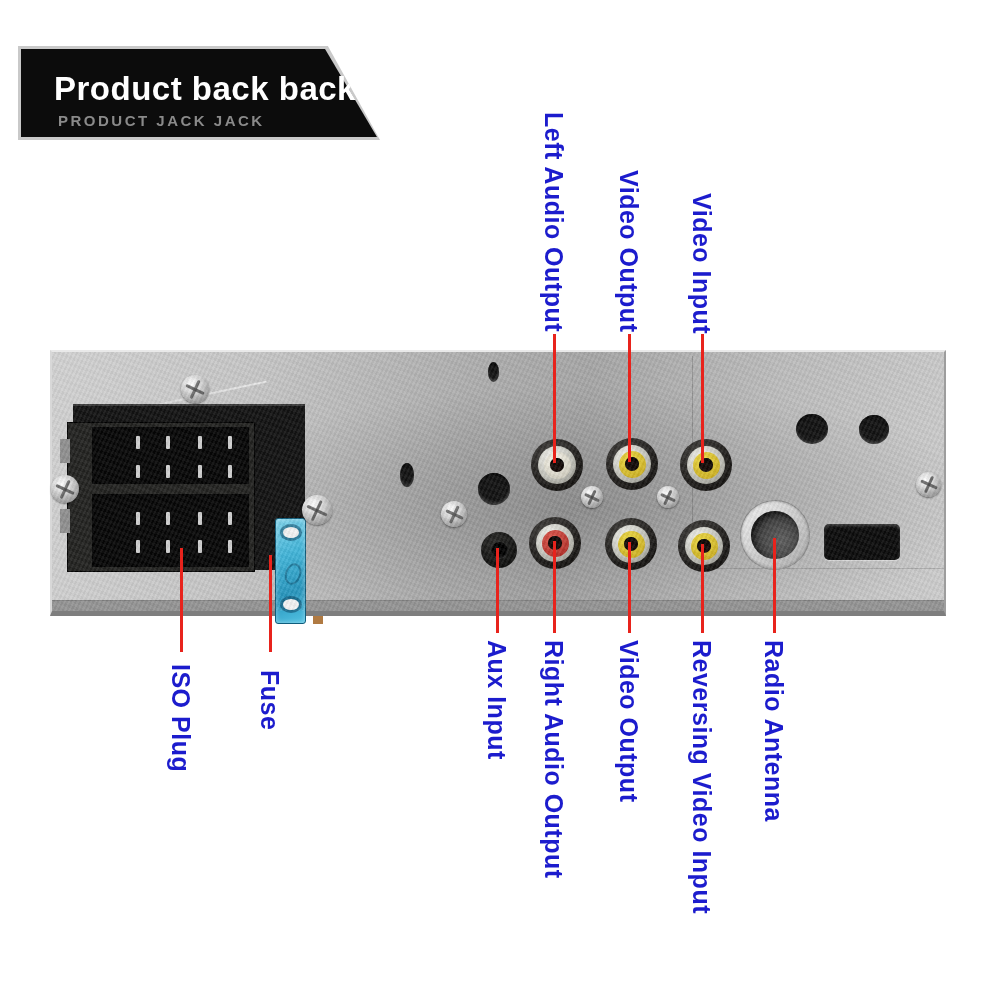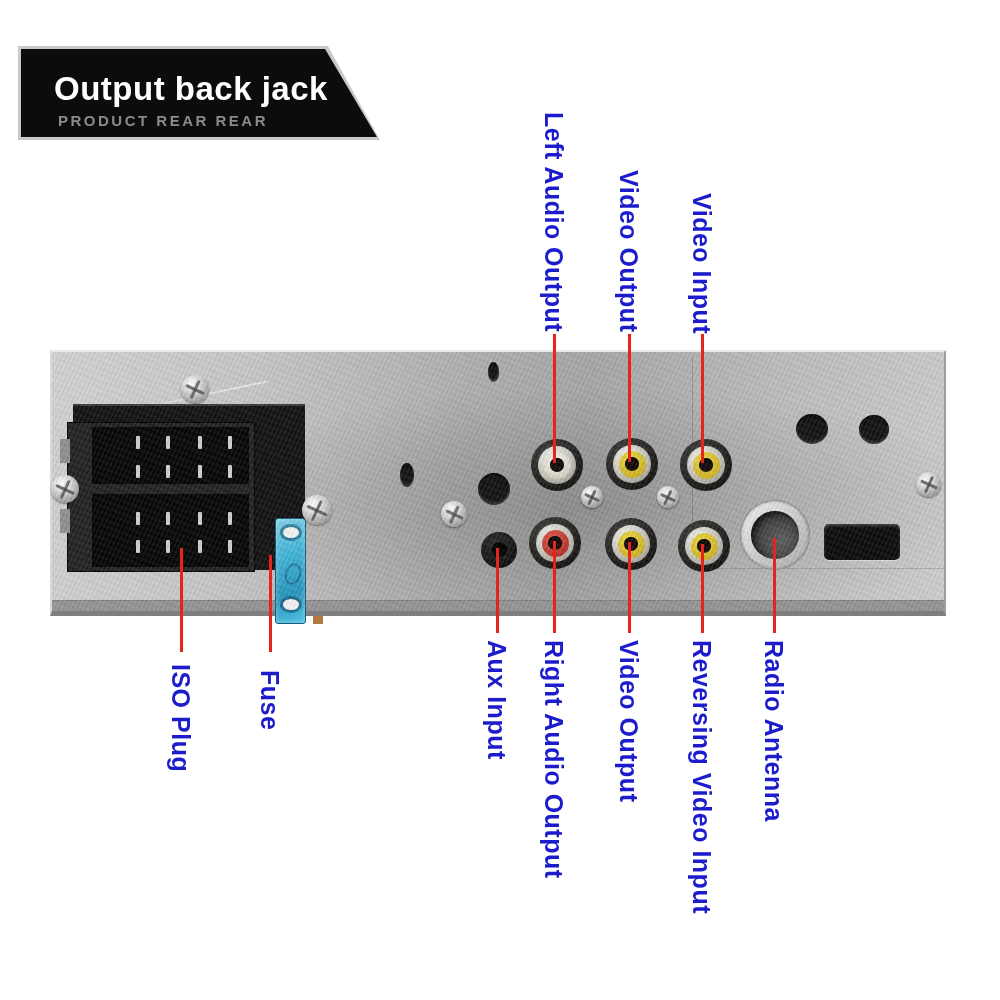--- a/index.html
+++ b/index.html
@@ -110,22 +110,22 @@
     font-size:25px;font-weight:bold;color:var(--blue);white-space:nowrap;
     width:30px;line-height:30px;text-align:left;z-index:6;letter-spacing:.5px;}
 </style>
 </head>
 <body>
 
 <div class="stage">
 
   <div class="badge-outer">
     <div class="badge-inner"></div>
-    <div class="badge-title">Output back jack</div>
-    <div class="badge-sub">PRODUCT REAR REAR</div>
+    <div class="badge-title">Product back back</div>
+    <div class="badge-sub">PRODUCT JACK JACK</div>
   </div>
 
   <div class="panel">
     <div class="seam-diag"></div>
     <div class="seam-v"></div>
     <div class="seam-h"></div>
     <div class="panel-bottom-strip"></div>
 
     <div class="iso-frame">
       <div class="iso-body">

